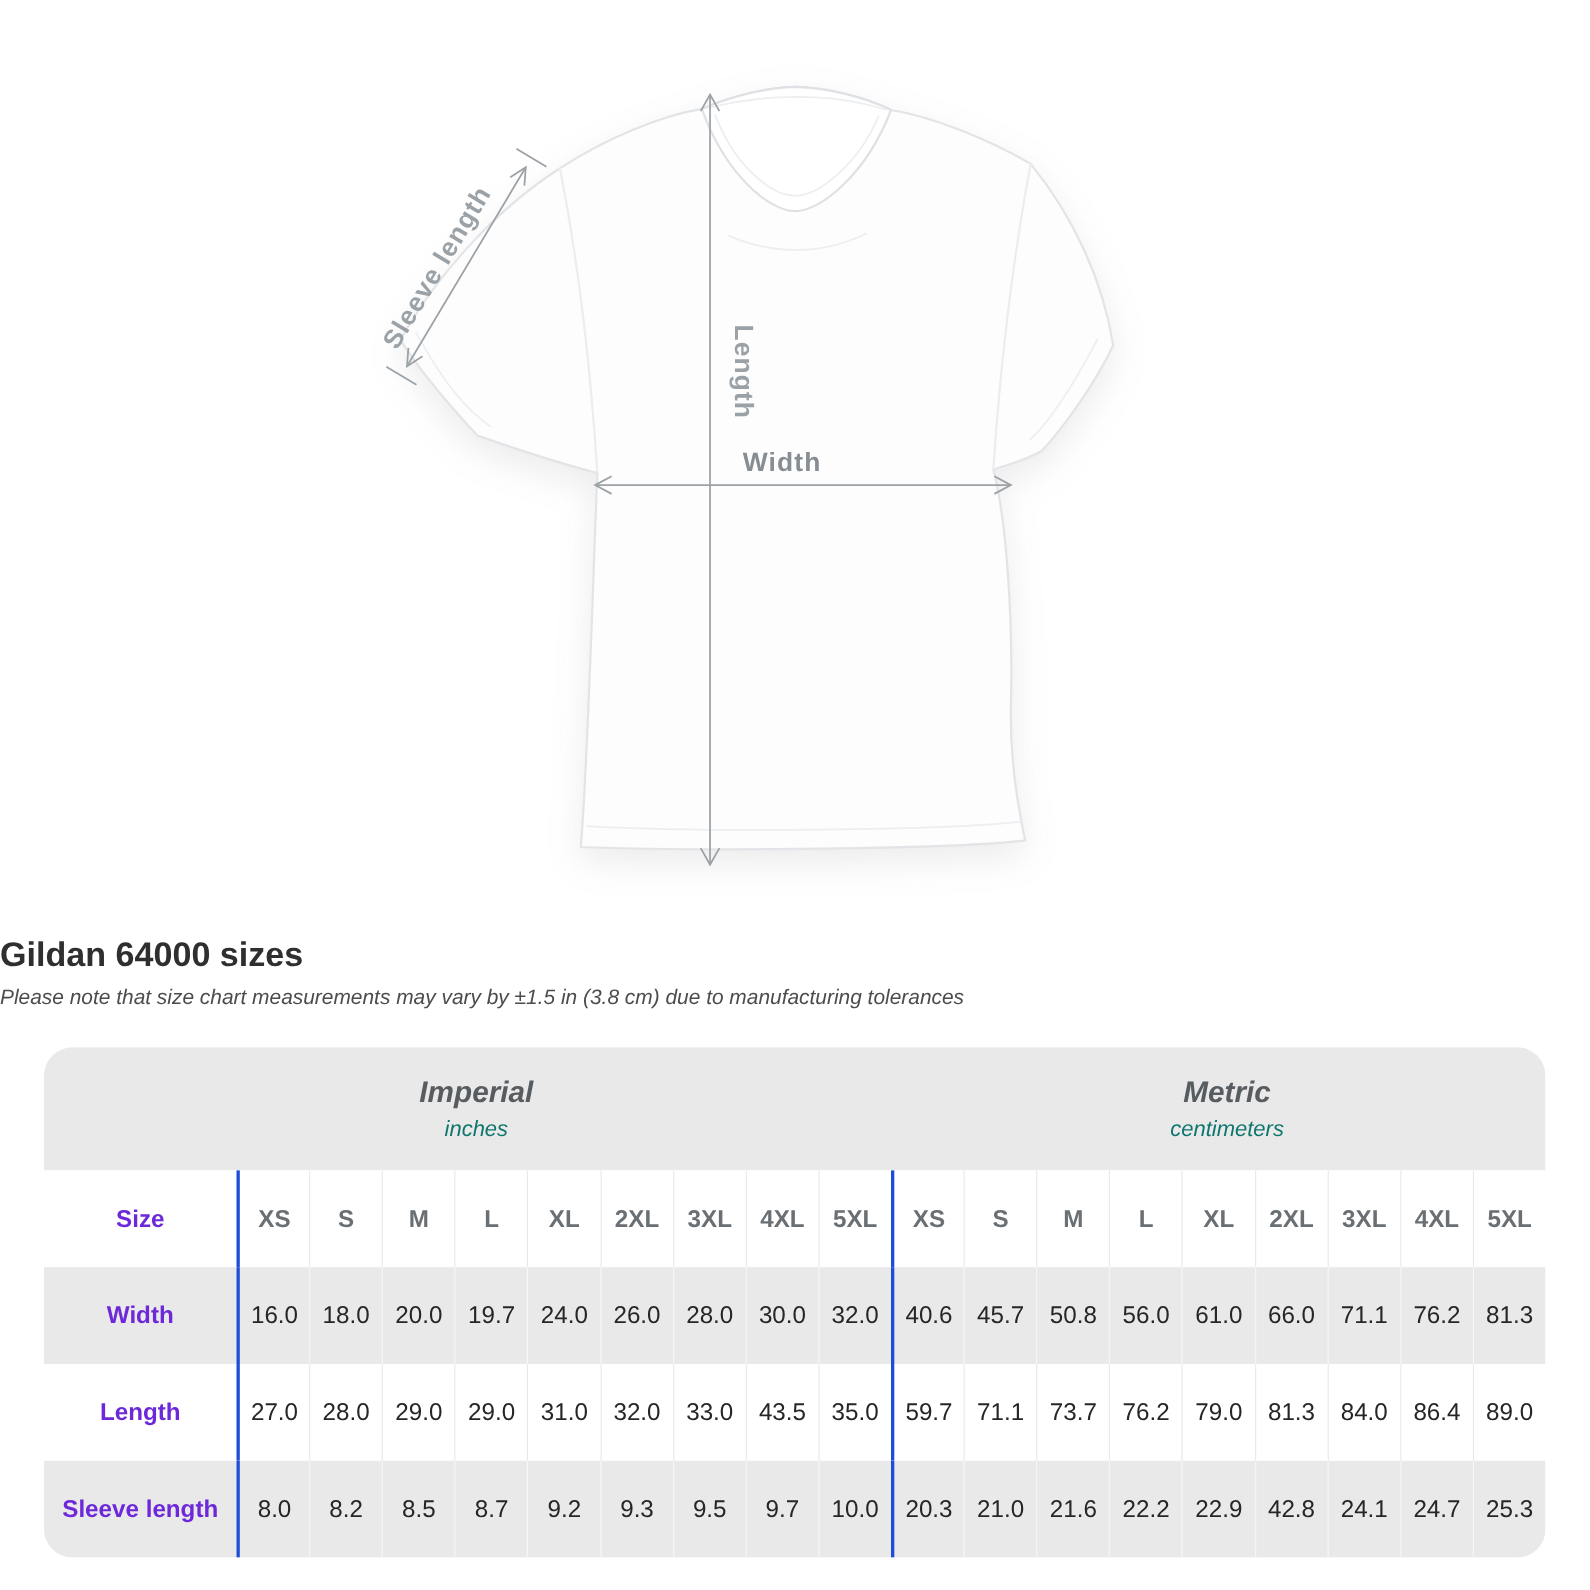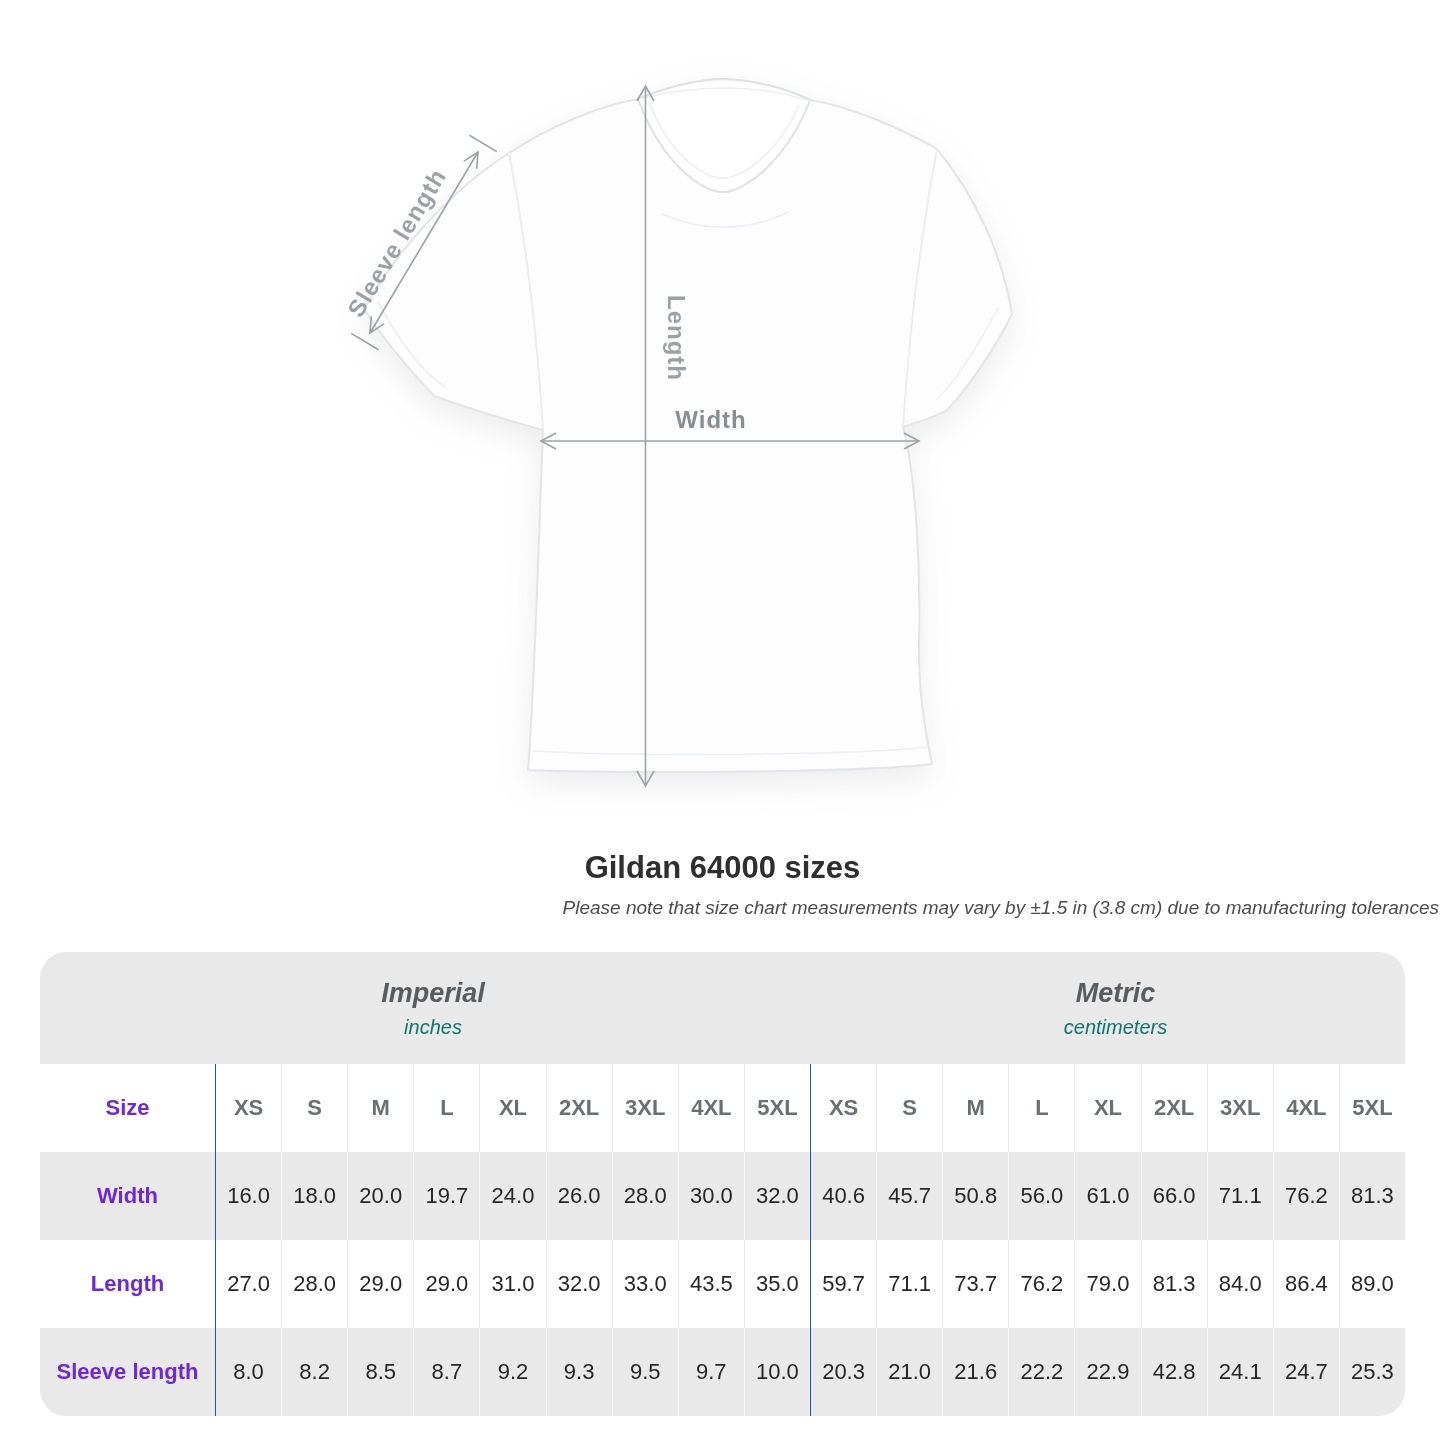--- a/index.html
+++ b/index.html
@@ -12,25 +12,25 @@
   .shirt-body{fill:#fdfdfd;stroke:#e3e4e7;stroke-width:2;}
   .shirt-shadow{filter:drop-shadow(0 12px 16px rgba(70,70,80,0.10));}
   .seam{fill:none;stroke:#ededf0;stroke-width:2;}
   .stitch{fill:none;stroke:#eceef1;stroke-width:1.6;}
   .collar{fill:#ffffff;stroke:#dfe1e4;stroke-width:2;}
   .mline{stroke:#9ba2a7;stroke-width:1.6;fill:none;}
   .mlabel{fill:#9ba2a7;font-weight:bold;font-size:24px;letter-spacing:1px;}
   .mlabel-width{fill:#878e93;}
   
   .title{
-    position:absolute;left:0;top:850px;width:1445px;text-align:center;
+    position:absolute;left:0;top:850px;width:1445px;text-align:left;
     font-size:31px;font-weight:bold;color:#2f2f2f;
   }
   .subtitle{
-    position:absolute;left:0;top:897px;width:1439px;text-align:right;
+    position:absolute;left:0;top:897px;width:1439px;text-align:left;
     font-size:19px;font-style:italic;color:#4c4c4c;
   }
   
   .size-table{
     position:absolute;left:40px;top:952px;width:1365px;
     display:grid;grid-template-columns:175px repeat(18,1fr);
     border-radius:26px;overflow:hidden;
   }
   .trow{display:contents;}
   .r-white{--rowbg:#ffffff;--sepc:#e8e8e8;}
@@ -39,21 +39,21 @@
     background:var(--rowbg);height:88px;display:flex;flex-direction:column;
     align-items:center;justify-content:center;box-sizing:border-box;
   }
   .size-table .hband{height:112px;background:#e9e9e9;padding-left:16px;}
   .hdr-title{font-size:27px;font-weight:bold;font-style:italic;color:#575c60;}
   .hdr-unit{font-size:20px;font-style:italic;color:#0f766e;margin-top:7px;}
   .rlabel{font-size:22px;font-weight:bold;color:#6d28d9;}
   .shead{font-size:22px;font-weight:bold;color:#6a6f73;}
   .val{font-size:22px;color:#262626;}
   .sep{border-left:1px solid var(--sepc);}
-  .div3{border-left:1px solid #1d4ed8;}
+  .div3{border-left:3px solid #1d4ed8;}
 </style>
 </head>
 <body>
 
 <div class="figure">
   <svg width="1445" height="845" viewBox="0 0 1445 845">
 
     <g class="shirt-shadow">
       <path class="shirt-body" d="
         M 509 153

